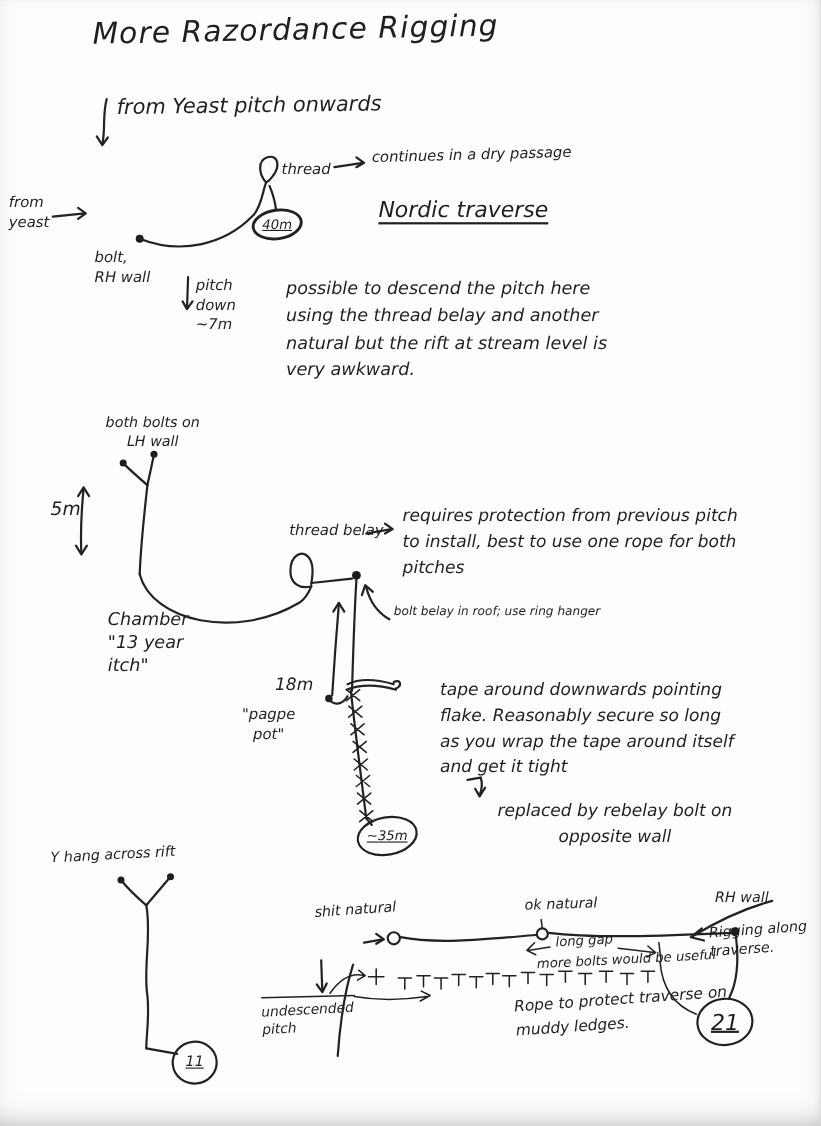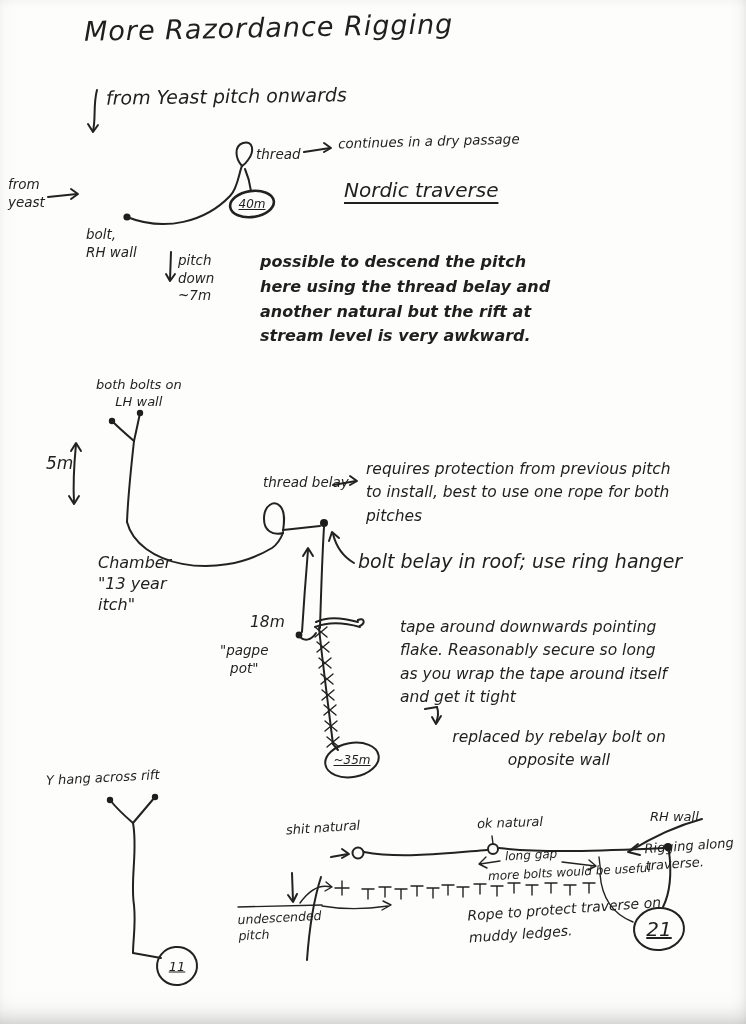--- a/index.html
+++ b/index.html
@@ -185,31 +185,31 @@
 yeast</div>
   <div class="hw sm pre" style="left:86px;top:226px;">bolt,
 RH wall</div>
   <div class="hw sm" style="left:256px;top:146px;">thread</div>
   <div class="hw sm" style="left:338px;top:133px;transform:rotate(-1.5deg);">continues in a dry passage</div>
   <div class="circ-num" style="left:252px;top:204px;">40m</div>
   <div class="hw heading" style="left:344px;top:177px;text-decoration:underline;">Nordic traverse</div>
   <div class="hw sm pre" style="left:178px;top:252px;">pitch
 down
 ~7m</div>
-  <div class="hw note wrap" style="left:260px;top:250px;width:305px;font-weight:bold;">possible to descend the pitch here using the thread belay and another natural but the rift at stream level is very awkward.</div>
+  <div class="hw note wrap" style="left:260px;top:250px;width:305px;">possible to descend the pitch here using the thread belay and another natural but the rift at stream level is very awkward.</div>
 
   <div class="hw sm pre" style="left:96px;top:377px;text-align:center;font-size:13px;">both bolts on
 LH wall</div>
   <div class="hw md" style="left:46px;top:452px;font-size:17px;">5m</div>
   <div class="hw md pre" style="left:98px;top:553px;font-size:16px;">Chamber
 "13 year
 itch"</div>
   <div class="hw sm" style="left:263px;top:474px;">thread belay</div>
   <div class="hw md wrap" style="left:366px;top:458px;width:310px;line-height:1.5;">requires protection from previous pitch to install, best to use one rope for both pitches</div>
-  <div class="hw" style="left:358px;top:549px;font-size:19px;">bolt belay in roof; use ring hanger</div>
+  <div class="hw" style="left:358px;top:549px;font-size:11px;">bolt belay in roof; use ring hanger</div>
   <div class="hw md" style="left:250px;top:612px;font-style:italic;">18m</div>
   <div class="hw sm pre" style="left:220px;top:642px;text-align:center;">"pagpe
 pot"</div>
   <div class="hw md wrap" style="left:372px;top:616px;width:275px;line-height:1.5;margin-left:28px;">tape around downwards pointing flake. Reasonably secure so long as you wrap the tape around itself and get it tight</div>
   <div class="hw md wrap" style="left:444px;top:726px;width:230px;line-height:1.5;text-align:center;">replaced by rebelay bolt on opposite wall</div>
   <div class="circ-num" style="left:352px;top:760px;">~35m</div>
 
   <div class="hw sm" style="left:46px;top:770px;transform:rotate(-3deg);font-size:13px;">Y hang across rift</div>
   <div class="circ-num" style="left:177px;top:966px;font-size:13px;">11</div>
 

